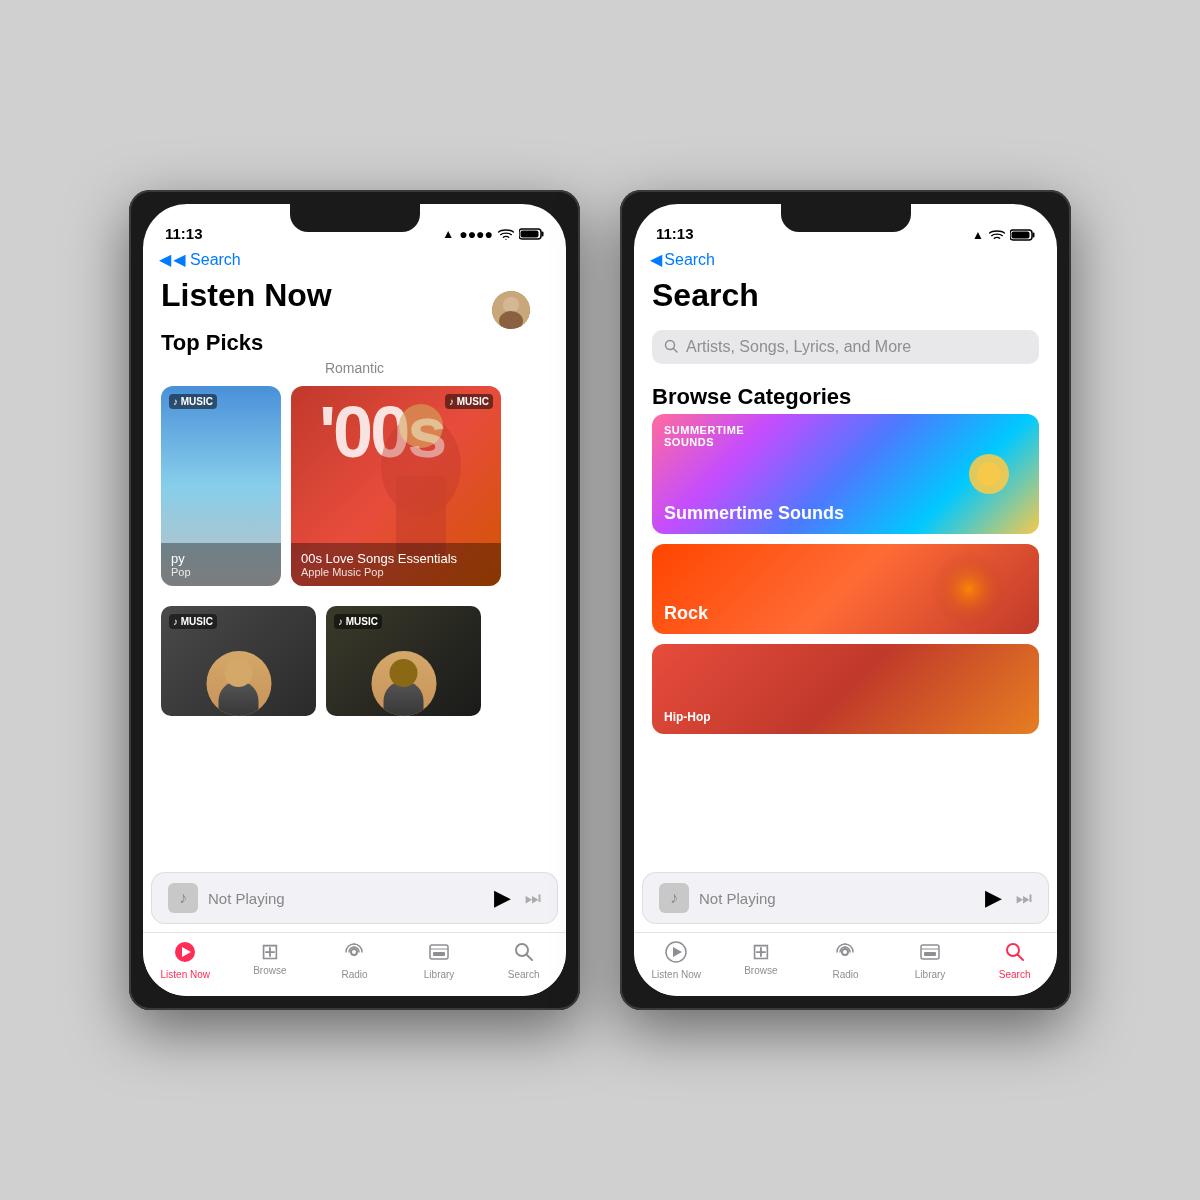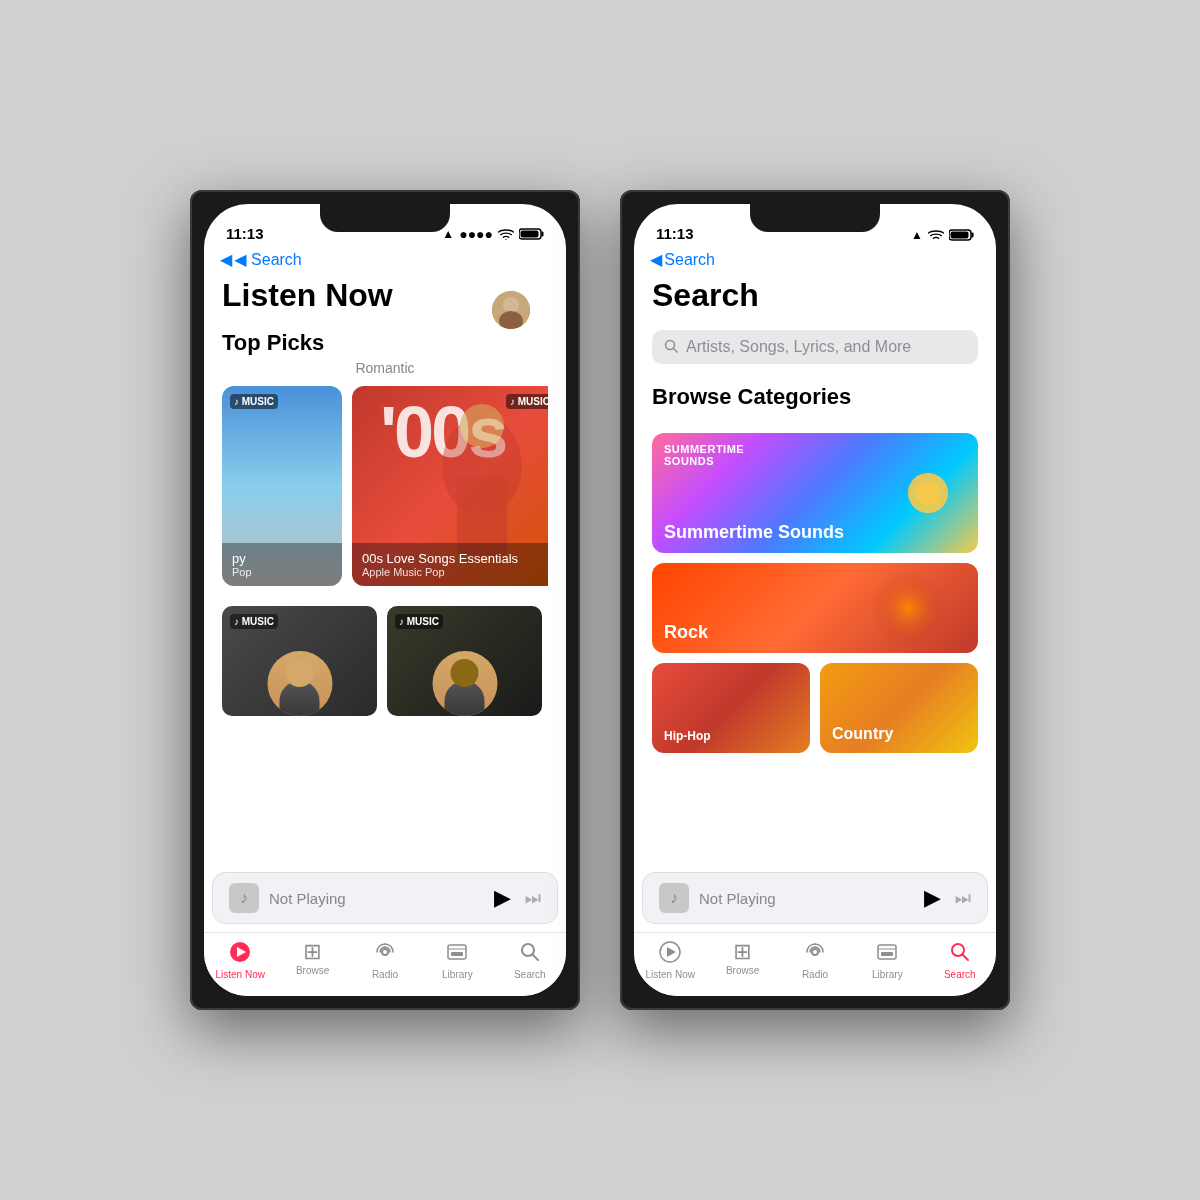--- a/index.html
+++ b/index.html
@@ -12,24 +12,24 @@
       height: 1200px;
       font-family: -apple-system, BlinkMacSystemFont, 'SF Pro Display', 'Helvetica Neue', sans-serif;
     }
     .phones-container {
       display: flex;
       gap: 40px;
       align-items: center;
       justify-content: center;
     }
     .phone {
-      width: 390px;
+      width: 451px;
       height: 820px;
       background: #1a1a1a;
-      border-radius: 12px;
+      border-radius: 21px;
       position: relative;
       box-shadow: 0 20px 60px rgba(0,0,0,0.5), inset 0 0 0 2px #3a3a3a;
       overflow: hidden;
     }
     .phone-screen {
       position: absolute;
       top: 14px;
       left: 14px;
       right: 14px;
       bottom: 14px;
@@ -604,21 +604,21 @@
           <div class="search-bar">
             <span class="search-bar-icon">
               <svg width="14" height="14" viewBox="0 0 14 14">
                 <circle cx="6" cy="6" r="4.5" fill="none" stroke="#8e8e93" stroke-width="1.5"></circle>
                 <line x1="9.5" y1="9.5" x2="13" y2="13" stroke="#8e8e93" stroke-width="1.5" stroke-linecap="round"></line>
               </svg>
             </span>
             <span class="search-bar-text">Artists, Songs, Lyrics, and More</span>
           </div>
 
-          <div class="section-title" style="margin-bottom:23px">Browse Categories</div>
+          <div class="section-title" style="margin-bottom:4px">Browse Categories</div>
 
           <div class="cat-card cat-card-wide cat-summer">
             <div class="cat-label-top">SUMMERTIME<br>SOUNDS</div>
             <div class="cat-label">Summertime Sounds</div>
 
             <svg style="position:absolute;right:20px;top:50%;transform:translateY(-50%)" width="60" height="60" viewBox="0 0 60 60">
               <circle cx="30" cy="30" r="20" fill="#f7c94b" opacity="0.9"></circle>
               <circle cx="30" cy="30" r="12" fill="#f7c94b"></circle>
             </svg>
           </div>
@@ -632,23 +632,20 @@
                 <stop offset="100%" stop-color="#c0392b" stop-opacity="0"></stop>
               </radialGradient>
               <circle cx="40" cy="40" r="38" fill="url(#rg1)"></circle>
             </svg>
           </div>
 
 
           <div class="cat-row">
             <div class="cat-half cat-hiphop">
               <div class="cat-label" style="font-size:12px">Hip-Hop</div>
-            </div>
-            <div class="cat-half cat-country">
-              <div class="cat-label" style="font-size:16px">Country</div>
             </div>
           </div>
         </div>
 
         <div class="now-playing-bar">
           <div class="np-icon">
             <span>♪</span>
           </div>
           <span class="np-text">Not Playing</span>
           <div class="np-controls">

